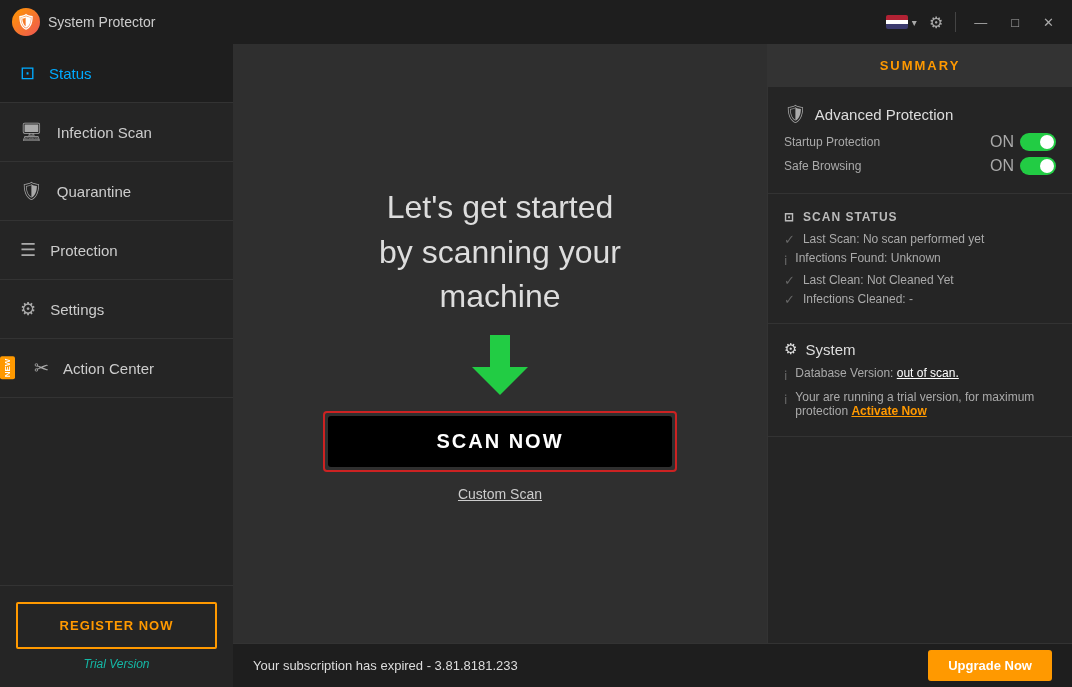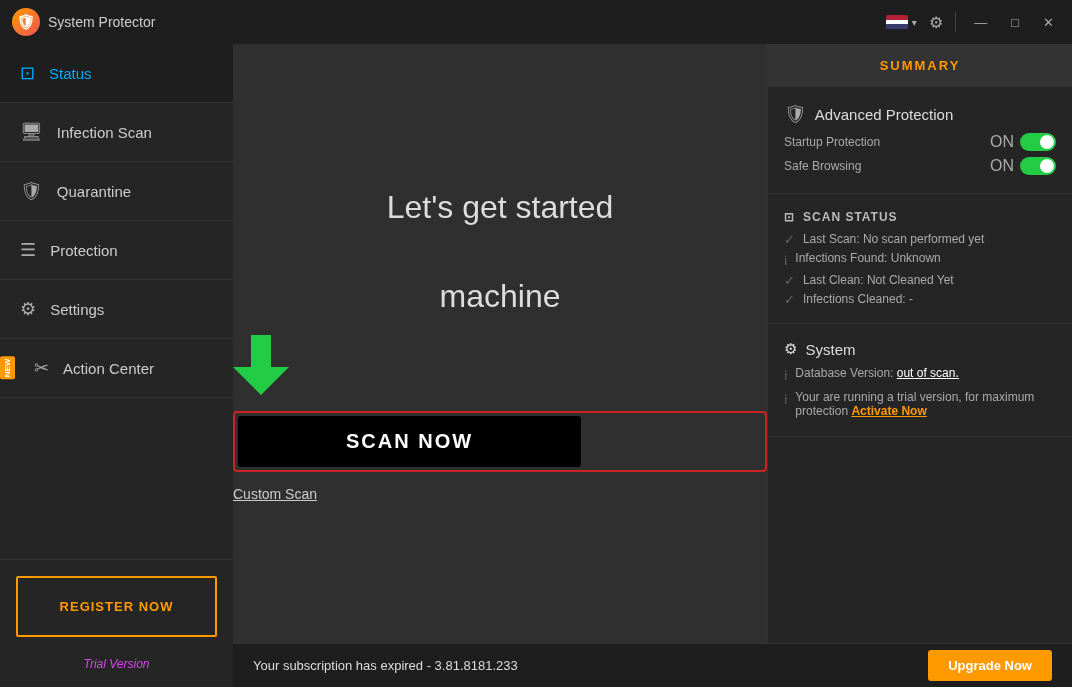--- a/index.html
+++ b/index.html
@@ -132,50 +132,51 @@
       transform: translateY(-50%) rotate(180deg);
     }
 
     .register-section {
       margin-top: auto;
       padding: 16px;
       border-top: 1px solid #333;
     }
     .register-btn {
       width: 100%;
-      padding: 21px;
+      padding: 14px;
       background: transparent;
       border: 2px solid #f90;
       color: #f90;
       font-size: 13px;
       font-weight: bold;
       letter-spacing: 1px;
       cursor: pointer;
       border-radius: 2px;
     }
     .trial-label {
       text-align: center;
       font-size: 12px;
-      color: #d946ef;
+      color: #14b8a6;
       font-style: italic;
-      margin-top: 20px;
+      margin-top: 8px;
     }
 
     
     .content-area {
       flex: 1;
       display: flex;
       flex-direction: column;
       background: #2f2f2f;
     }
 
     .main-center {
       flex: 1;
       display: flex;
       flex-direction: column;
+      align-items: center;
       justify-content: center;
       gap: 10px;
     }
 
     .hero-text {
       font-size: 32px;
       font-weight: 300;
       color: #ddd;
       text-align: center;
       line-height: 1.4;
@@ -429,21 +430,21 @@
     </div>
   </div>
 
   <div style="flex:1; display:flex; flex-direction:column;">
     <div style="flex:1; display:flex;">
 
       <div class="content-area">
         <div class="main-center">
           <div class="hero-text">
             <span>Let's get started</span><br>
-            <br>
+            <span>by scanning your</span><br>
             <span>machine</span>
           </div>
 
           <svg class="arrow-svg" width="56" height="60" viewBox="0 0 56 60">
             <rect x="18" y="0" width="20" height="35" fill="#22cc44"></rect>
             <polygon points="0,32 56,32 28,60" fill="#22cc44"></polygon>
           </svg>
 
           <div class="scan-btn-wrap">
             <button class="scan-btn">SCAN NOW</button>

